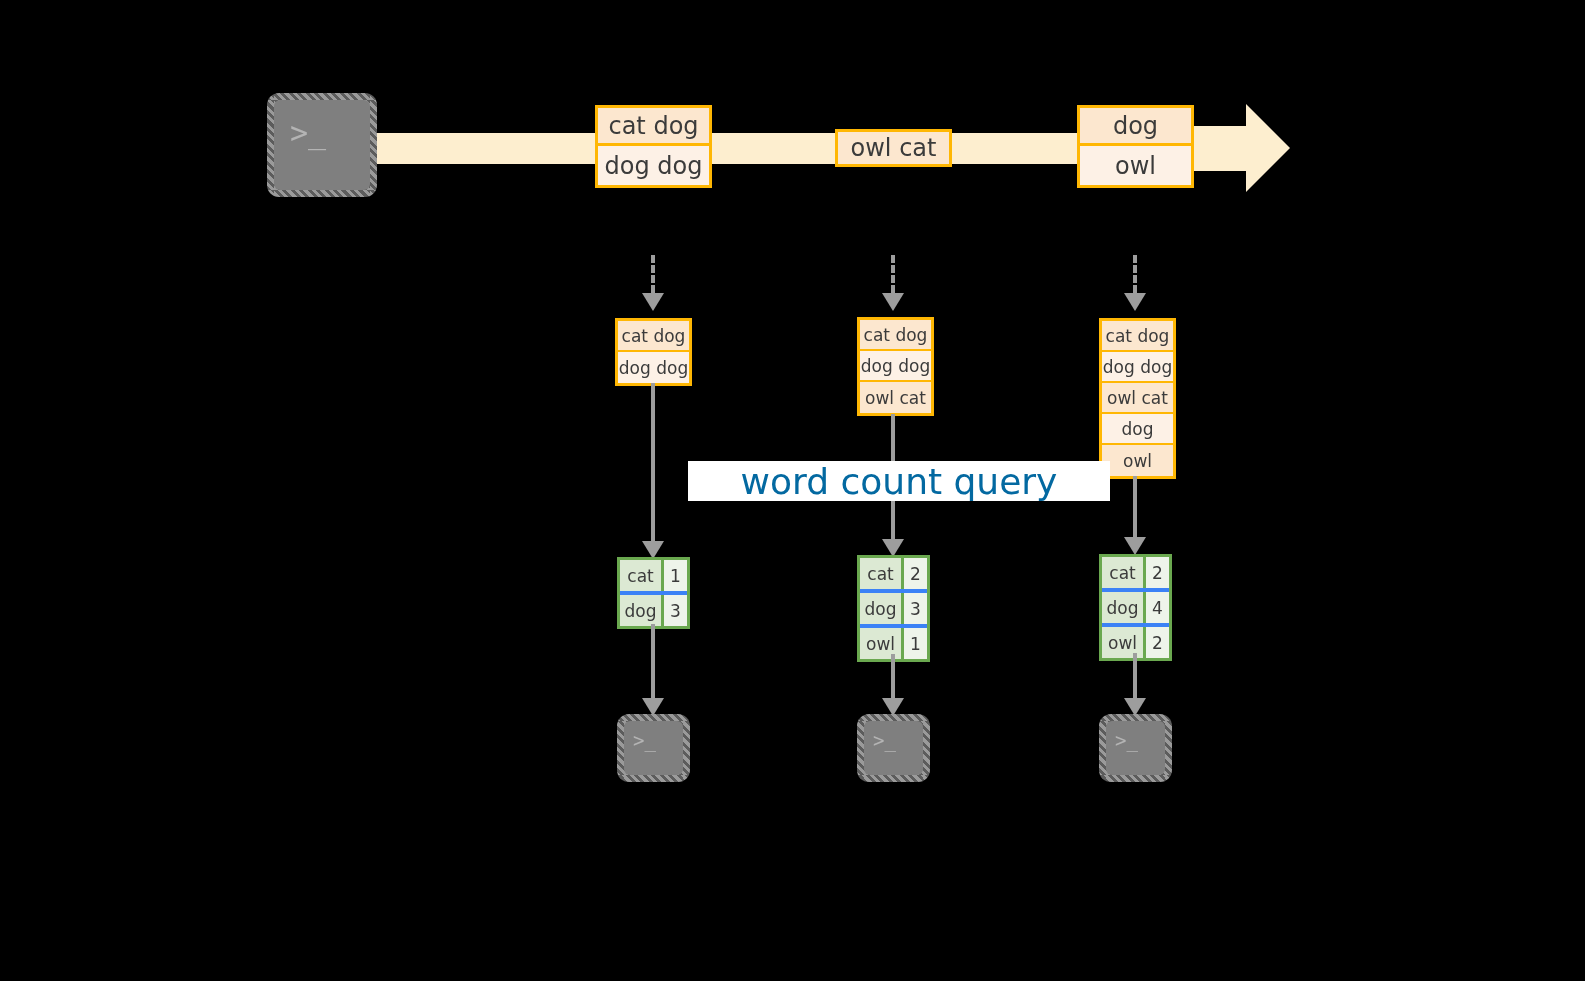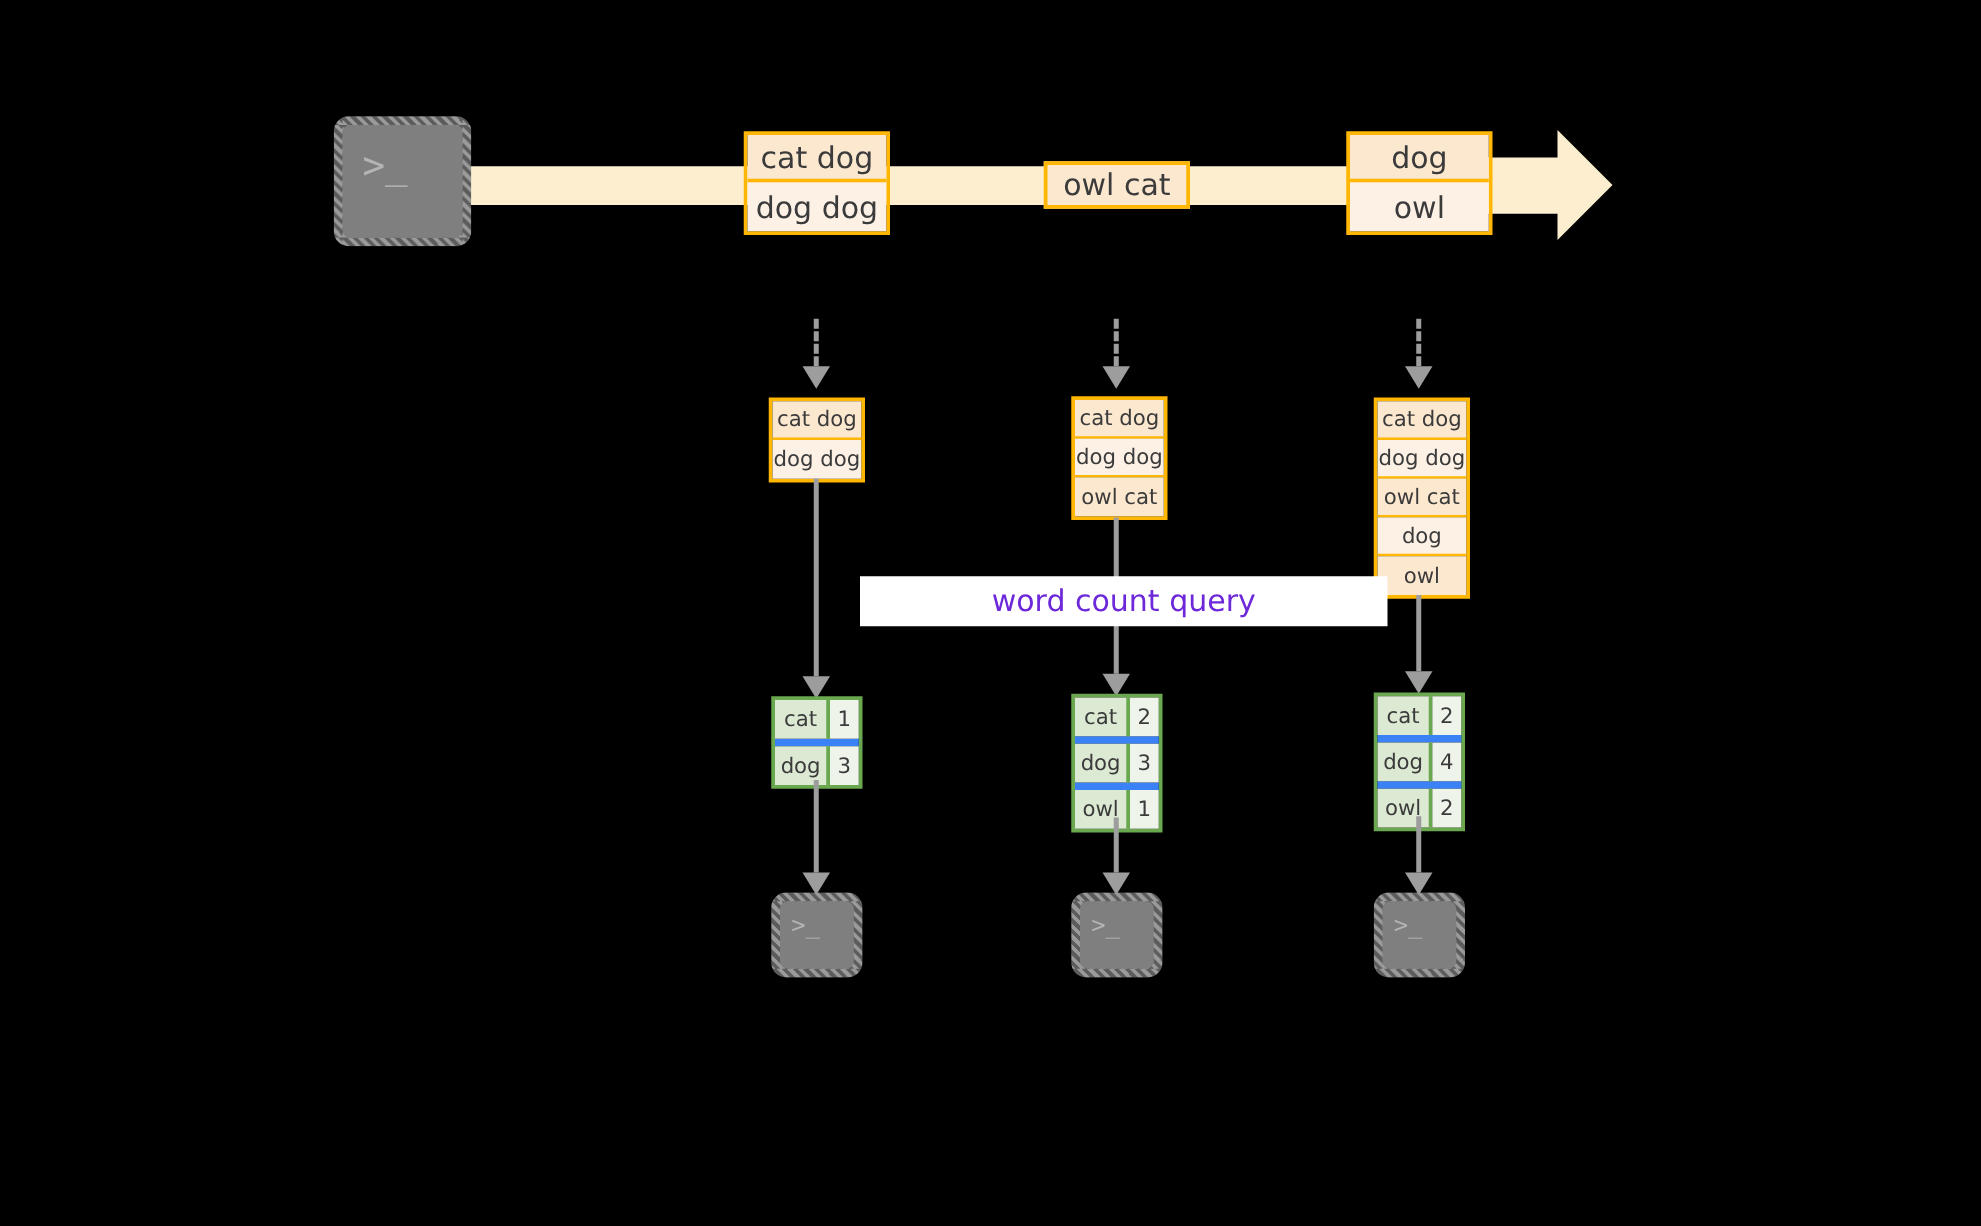--- a/index.html
+++ b/index.html
@@ -41,39 +41,39 @@
         display:flex;flex-direction:column;}
   .snap > .row{box-sizing:border-box;background:#fce7cf;color:#3b3b3b;
         height:31px;display:flex;align-items:center;justify-content:center;
         font-size:17px;white-space:nowrap;border-bottom:2px solid #ffb703;}
   .snap > .row:last-child{border-bottom:none;}
   .snap > .row.alt{background:#fdf1e6;}
 
   
   .tbl{position:absolute;box-sizing:border-box;border:3px solid #6aa84f;
        display:flex;flex-direction:column;}
-  .tbl .trow{display:flex;height:31px;border-bottom:6px solid #3b82f6;}
+  .tbl .trow{display:flex;height:31px;border-bottom:4px solid #3b82f6;}
   .tbl .trow:last-child{border-bottom:none;}
   .tbl .c-key{box-sizing:border-box;background:#dce9d3;color:#3b3b3b;
        display:flex;align-items:center;justify-content:center;
        font-size:17px;border-right:3px solid #6aa84f;}
   .tbl .c-val{box-sizing:border-box;background:#eef4ea;color:#3b3b3b;
        display:flex;align-items:center;justify-content:center;font-size:17px;}
 
   
   .conn{position:absolute;background:#9d9d9d;width:4px;}
   .conn-dash{position:absolute;width:0;border-left:4px dashed #9d9d9d;}
   .head-down{position:absolute;width:0;height:0;
     border-left:11px solid transparent;border-right:11px solid transparent;
     border-top:18px solid #9d9d9d;}
 
   
-  .qlabel{position:absolute;background:#ffffff;color:#6d28d9;
+  .qlabel{position:absolute;background:#ffffff;color:#0369a1;
     display:flex;align-items:center;justify-content:center;
-    font-size:24px;white-space:nowrap;}
+    font-size:36px;white-space:nowrap;}
 </style>
 </head>
 <body>
 
 <div class="stage">
 
   <div class="stream-band" style="left:368px;top:133px;width:878px;height:31px;"></div>
   <div class="stream-head" style="left:1246px;top:104px;"></div>
   <div class="stream-band" style="left:1190px;top:126px;width:58px;height:45px;"></div>
 

